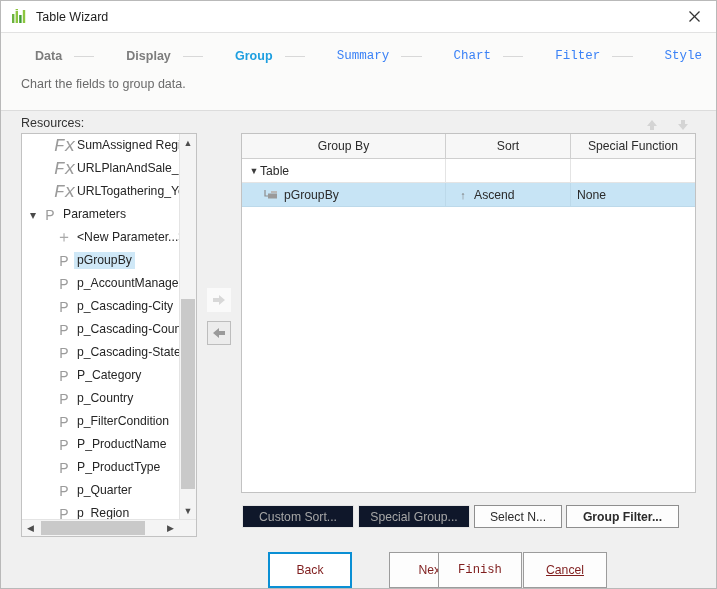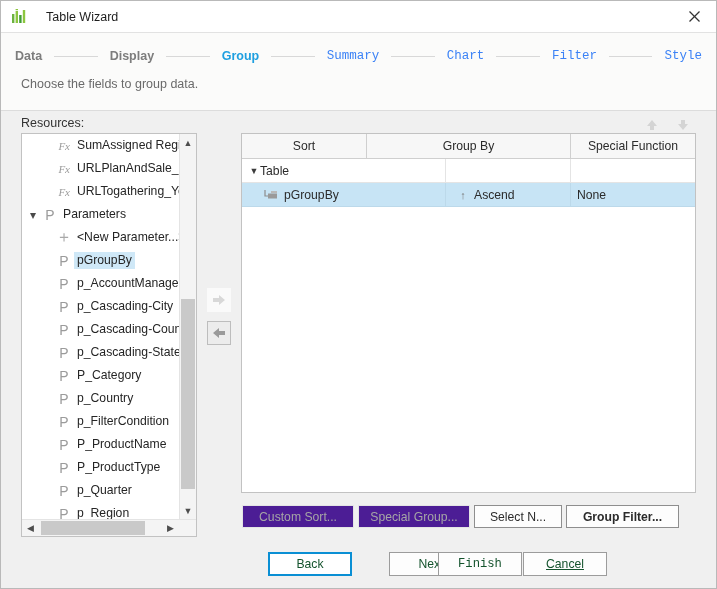--- a/index.html
+++ b/index.html
@@ -38,21 +38,21 @@
     display: flex;
     align-items: center;
   }
   .title-icon {
     margin-left: 10px;
     width: 17px;
     height: 16px;
     display: block;
   }
   .title-text {
-    margin-left: 18px;
+    margin-left: 8px;
     font-size: 12.5px;
     color: #1d1d1d;
   }
   .close-btn {
     position: absolute;
     right: 0; top: 0;
     width: 44px;
     height: 31px;
     display: flex;
     align-items: center;
@@ -80,20 +80,21 @@
     align-items: center;
     padding: 0 14px;
     box-sizing: border-box;
   }
   .step {
     font-size: 12.5px;
     font-weight: bold;
     color: #7d7d7d;
     white-space: nowrap;
     cursor: default;
+    margin-left: 20px;
   }
   .step.active { color: #1e9fe0; }
   .step.upcoming { font-weight: normal; color: #3b82f6; font-family: Liberation Mono, monospace; }
   .step-sep {
     flex: 1 1 auto;
     height: 1px;
     background: #d8d8d8;
     margin: 0 12px;
     min-width: 18px;
   }
@@ -172,23 +173,23 @@
   .tw-spacer { flex: 0 0 14px; }
   .tw-icon {
     flex: 0 0 20px;
     width: 20px;
     text-align: center;
     font-size: 13px;
     color: #9b9b9b;
     font-family: "Liberation Serif", serif;
   }
   .tw-icon.fx {
-    font-size: 11px;
+    font-size: 18px;
     font-style: italic;
-    font-family: Liberation Serif, serif;
+    font-family: Liberation Mono, monospace;
     letter-spacing: -0.3px;
   }
   .tw-icon.pp { font-size: 14px; font-family: "Liberation Sans", sans-serif; }
   .tw-icon.plus { font-size: 16px; color: #a8a8a8; font-weight: normal; }
   .tw-label {
     font-size: 12.2px;
     color: #252525;
     padding: 1px 3px 2px 3px;
   }
   .tree-row.selected .tw-label {
@@ -363,40 +364,40 @@
     font-size: 12.2px;
     color: #2b2b2b;
     display: flex;
     align-items: center;
     justify-content: center;
     cursor: default;
     padding: 0;
   }
   .act-btn.disabled {
     color: #a6a6a6;
-    background: #4c1d95;
+    background: #0f172a;
     border-color: #e4e4e4;
   }
   #btn-custom-sort   { left: 241px; width: 112px; }
   #btn-special-group { left: 357px; width: 112px; }
   #btn-select-n      { left: 473px; width: 88px;  border-color: #8e8e8e; background: #fdfdfd; }
   #btn-group-filter  { left: 565px; width: 113px; border-color: #8e8e8e; background: #fdfdfd; font-weight: bold; }
 
   
   .foot-btn {
     position: absolute;
     top: 441px;
     width: 84px;
-    height: 24px;
+    height: 36px;
     background: #fdfdfd;
     border: 1px solid #9c9c9c;
     box-sizing: border-box;
     font-family: "Liberation Sans", sans-serif;
     font-size: 12.2px;
-    color: #14532d;
+    color: #7f1d1d;
     display: flex;
     align-items: center;
     justify-content: center;
     cursor: default;
     padding: 0;
   }
   .foot-btn.focused {
     border: 2px solid #0a8fd4;
     background: #ffffff;
   }
@@ -437,21 +438,21 @@
       <span class="step active">Group</span>
       <span class="step-sep"></span>
       <span class="step upcoming">Summary</span>
       <span class="step-sep"></span>
       <span class="step upcoming">Chart</span>
       <span class="step-sep"></span>
       <span class="step upcoming">Filter</span>
       <span class="step-sep"></span>
       <span class="step upcoming">Style</span>
     </div>
-    <div class="subtitle">Choose the fields to group data.</div>
+    <div class="subtitle">Chart the fields to group data.</div>
   </div>
 
   <div class="body-area">
 
     <div class="resources-label">Resources:</div>
 
     <div class="reorder" id="btn-up">
       <svg width="16" height="16" viewBox="0 0 16 16">
         <path d="M8 3 L13 9 H10 V13 H6 V9 H3 Z" fill="#d4d4d4"></path>
       </svg>
@@ -570,22 +571,22 @@
       </svg>
     </div>
     <div class="transfer" id="btn-remove">
       <svg width="16" height="14" viewBox="0 0 16 14">
         <path d="M14 5 H8 V2 L2 7 L8 12 V9 H14 Z" fill="#9a9a9a"></path>
       </svg>
     </div>
 
     <div class="grid">
       <div class="grid-head">
+        <div class="gh-cell col-1">Group By</div>
         <div class="gh-cell col-2">Sort</div>
-        <div class="gh-cell col-1">Group By</div>
         <div class="gh-cell col-3">Special Function</div>
       </div>
 
       <div class="grid-row">
         <div class="gr-cell col-1">
           <span class="node-caret">▼</span>
           <span>Table</span>
         </div>
         <div class="gr-cell col-2"></div>
         <div class="gr-cell col-3"></div>

